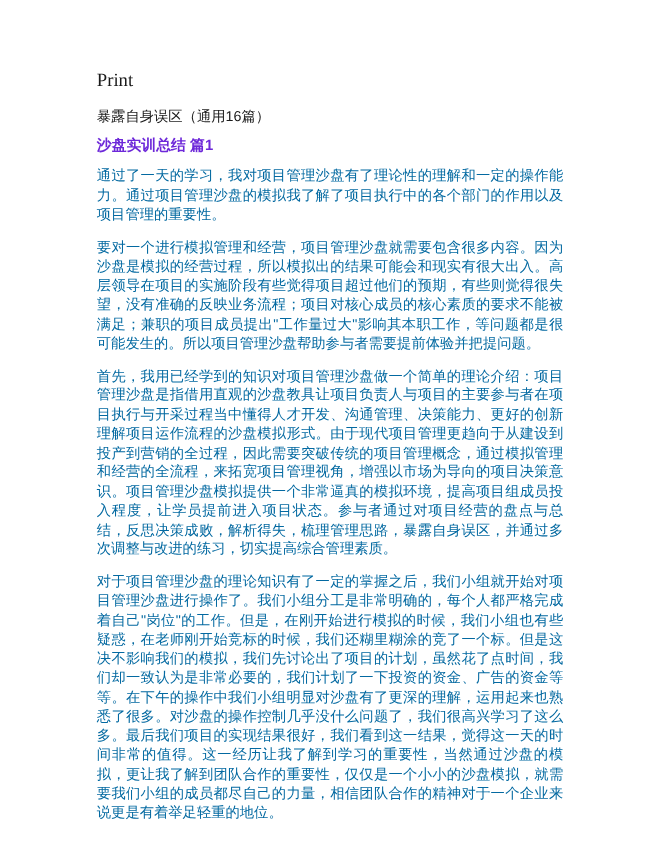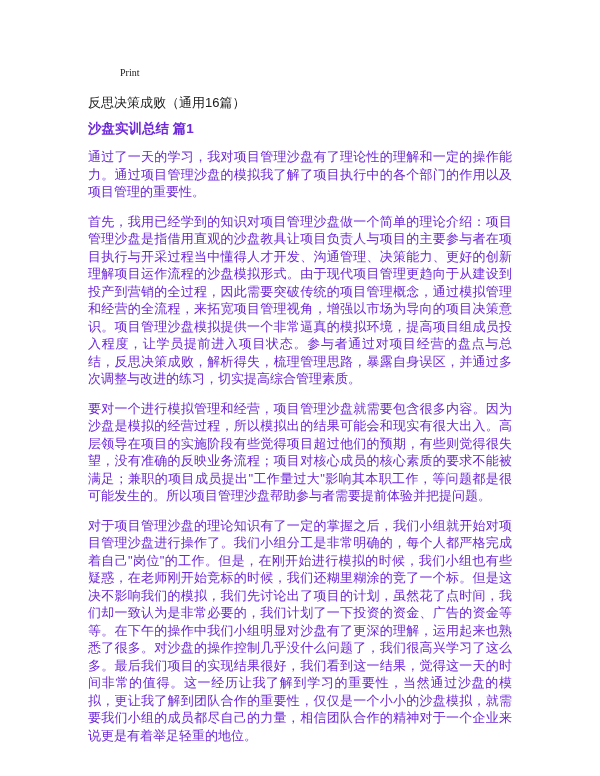--- a/index.html
+++ b/index.html
@@ -19,26 +19,25 @@
   .content {
     position: absolute;
     left: 88px;
     top: 0;
     width: 424px;
   }
   .print-link {
     display: inline-block;
     margin-top: 66px;
     font-family: "Liberation Serif", serif;
-    font-size: 10px;
+    font-size: 17px;
     line-height: 14px;
     color: #1a1a1a;
     text-decoration: none;
     cursor: pointer;
-    margin-left: 32px;
   }
   .doc-title {
     margin: 16px 0 0 0;
     font-size: 19px;
     font-weight: bold;
     text-align: center;
     line-height: 22px;
     color: #1a1a1a;
   }
   .doc-subtitle {
@@ -55,36 +54,36 @@
     line-height: 15px;
     color: #6d28d9;
   }
   .body-paragraph {
     margin: 12px 0 0 0;
     font-size: 13px;
     line-height: 17.5px;
     text-align: justify;
     text-justify: inter-ideograph;
     word-break: break-all;
-    color: #6d28d9;
+    color: #0369a1;
   }
 </style>
 </head>
 <body>
 
 <div class="page">
   <div class="content">
     <a class="print-link">Print</a>
 
 
-    <p class="doc-subtitle">反思决策成败（通用16篇）</p>
+    <p class="doc-subtitle">暴露自身误区（通用16篇）</p>
 
     <h2 class="section-heading">沙盘实训总结 篇1</h2>
 
     <p class="body-paragraph">通过了一天的学习，我对项目管理沙盘有了理论性的理解和一定的操作能力。通过项目管理沙盘的模拟我了解了项目执行中的各个部门的作用以及项目管理的重要性。</p>
 
+    <p class="body-paragraph">要对一个进行模拟管理和经营，项目管理沙盘就需要包含很多内容。因为沙盘是模拟的经营过程，所以模拟出的结果可能会和现实有很大出入。高层领导在项目的实施阶段有些觉得项目超过他们的预期，有些则觉得很失望，没有准确的反映业务流程；项目对核心成员的核心素质的要求不能被满足；兼职的项目成员提出"工作量过大"影响其本职工作，等问题都是很可能发生的。所以项目管理沙盘帮助参与者需要提前体验并把提问题。</p>
+
     <p class="body-paragraph">首先，我用已经学到的知识对项目管理沙盘做一个简单的理论介绍：项目管理沙盘是指借用直观的沙盘教具让项目负责人与项目的主要参与者在项目执行与开采过程当中懂得人才开发、沟通管理、决策能力、更好的创新理解项目运作流程的沙盘模拟形式。由于现代项目管理更趋向于从建设到投产到营销的全过程，因此需要突破传统的项目管理概念，通过模拟管理和经营的全流程，来拓宽项目管理视角，增强以市场为导向的项目决策意识。项目管理沙盘模拟提供一个非常逼真的模拟环境，提高项目组成员投入程度，让学员提前进入项目状态。参与者通过对项目经营的盘点与总结，反思决策成败，解析得失，梳理管理思路，暴露自身误区，并通过多次调整与改进的练习，切实提高综合管理素质。</p>
-
-    <p class="body-paragraph">要对一个进行模拟管理和经营，项目管理沙盘就需要包含很多内容。因为沙盘是模拟的经营过程，所以模拟出的结果可能会和现实有很大出入。高层领导在项目的实施阶段有些觉得项目超过他们的预期，有些则觉得很失望，没有准确的反映业务流程；项目对核心成员的核心素质的要求不能被满足；兼职的项目成员提出"工作量过大"影响其本职工作，等问题都是很可能发生的。所以项目管理沙盘帮助参与者需要提前体验并把提问题。</p>
 
     <p class="body-paragraph">对于项目管理沙盘的理论知识有了一定的掌握之后，我们小组就开始对项目管理沙盘进行操作了。我们小组分工是非常明确的，每个人都严格完成着自己"岗位"的工作。但是，在刚开始进行模拟的时候，我们小组也有些疑惑，在老师刚开始竞标的时候，我们还糊里糊涂的竞了一个标。但是这决不影响我们的模拟，我们先讨论出了项目的计划，虽然花了点时间，我们却一致认为是非常必要的，我们计划了一下投资的资金、广告的资金等等。在下午的操作中我们小组明显对沙盘有了更深的理解，运用起来也熟悉了很多。对沙盘的操作控制几乎没什么问题了，我们很高兴学习了这么多。最后我们项目的实现结果很好，我们看到这一结果，觉得这一天的时间非常的值得。这一经历让我了解到学习的重要性，当然通过沙盘的模拟，更让我了解到团队合作的重要性，仅仅是一个小小的沙盘模拟，就需要我们小组的成员都尽自己的力量，相信团队合作的精神对于一个企业来说更是有着举足轻重的地位。</p>
   </div>
 </div>
 
 </body></html>

